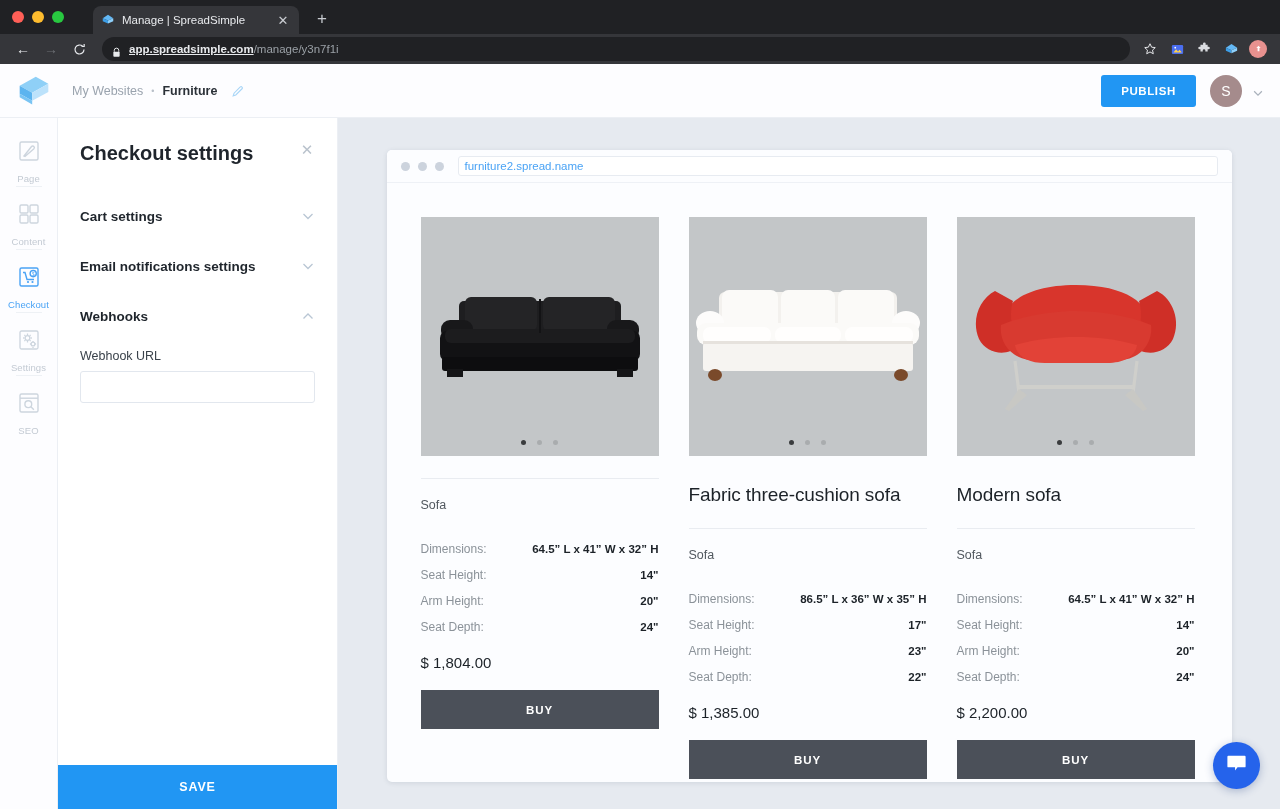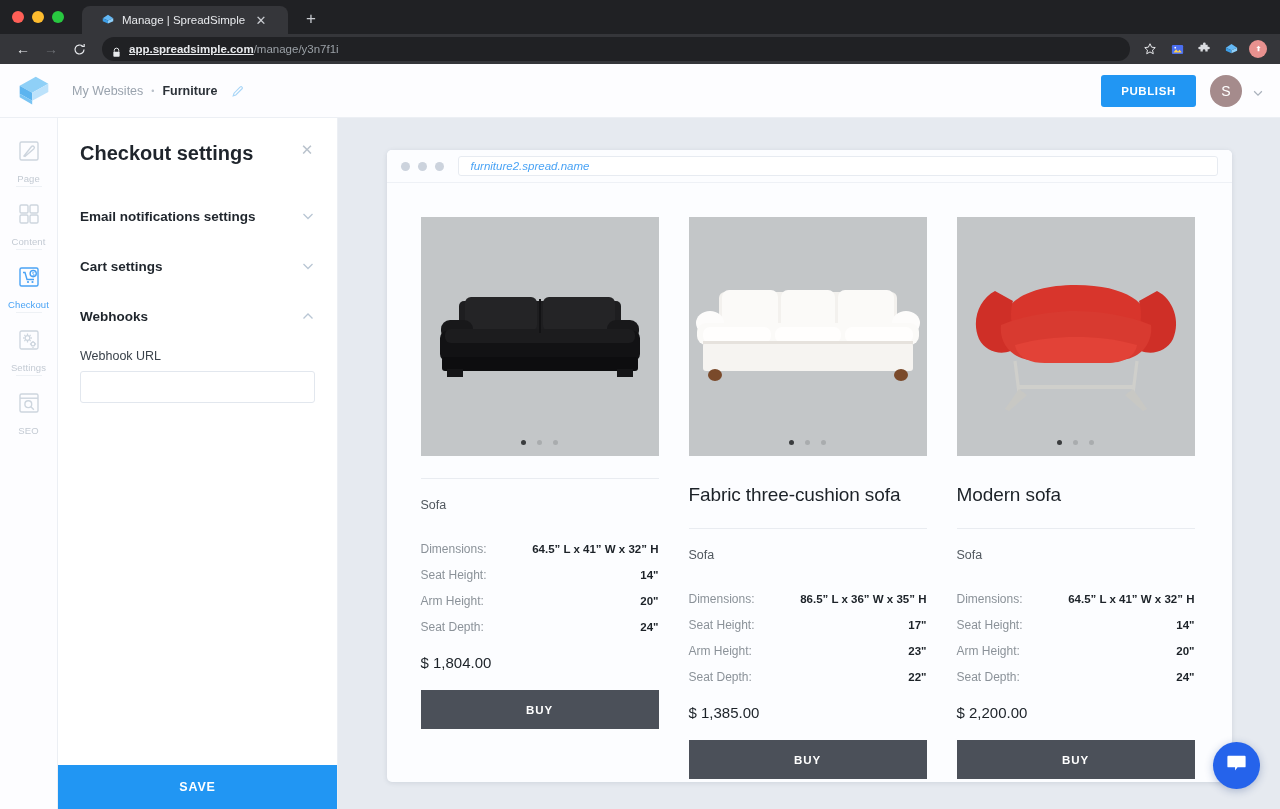--- a/index.html
+++ b/index.html
@@ -22,21 +22,21 @@
   }
   .traffic { display: flex; align-items: center; gap: 8px; height: 34px; padding: 0 10px 0 0; }
   .dot { width: 12px; height: 12px; border-radius: 50%; }
   .dot.r { background: #ff5f57; }
   .dot.y { background: #febc2e; }
   .dot.g { background: #28c840; }
 
   .tab {
     height: 28px; width: 206px; background: #35363a;
     border-radius: 8px 8px 0 0; display: flex; align-items: center;
-    padding: 0 19px; gap: 7px; margin-left: 8px;
+    padding: 0 8px; gap: 7px; margin-left: 19px;
   }
   .tab-favicon { width: 14px; height: 14px; flex: none; }
   .tab-title {
     color: #e8eaed; font-size: 11.5px; flex: 1;
     white-space: nowrap; overflow: hidden; text-overflow: ellipsis;
   }
   .tab-close {
     width: 16px; height: 16px; color: #c9ccd1; font-size: 13px;
     display: flex; align-items: center; justify-content: center; flex: none;
   }
@@ -161,22 +161,22 @@
     height: 632px;
   }
   .pv-bar {
     height: 33px; display: flex; align-items: center; padding: 0 14px;
     gap: 14px; border-bottom: 1px solid #eef1f6; background: #fcfdff;
   }
   .pv-dots { display: flex; gap: 8px; }
   .pv-dot { width: 9px; height: 9px; border-radius: 50%; background: #ccd3dd; }
   .pv-url {
     flex: 1; height: 20px; border: 1px solid #e7ebf1; border-radius: 3px;
-    background: #fff; display: flex; align-items: center; padding: 0 12px;
-    font-size: 11.5px; color: #4aa3f5; font-style: italic;
+    background: #fff; display: flex; align-items: center; padding: 0 6px;
+    font-size: 11.5px; color: #4aa3f5;
   }
   .pv-body { padding: 34px 34px 0 34px; display: flex; gap: 30px; }
   .product { width: 238px; }
   .pimg {
     width: 238px; height: 239px; background: #c3c6c8;
     position: relative; overflow: hidden;
   }
   .cdots {
     position: absolute; left: 0; right: 0; bottom: 11px;
     display: flex; justify-content: center; gap: 11px;
@@ -391,30 +391,30 @@
       </div>
 
       <div class="panel">
         <div class="panel-scroll">
           <div class="panel-title-row">
             <div class="panel-title">Checkout settings</div>
             <div class="panel-close">✕</div>
           </div>
 
           <div class="sec-row">
-            <span class="sec-title">Email notifications settings</span>
+            <span class="sec-title">Cart settings</span>
             <span class="sec-chev">
               <svg viewBox="0 0 14 14" width="14" height="14" fill="none" stroke="#b9c6d4" stroke-width="1.3">
                   <path d="M2.5 5 L7 9.5 L11.5 5"></path>
                 </svg>
             </span>
           </div>
 
           <div class="sec-row">
-            <span class="sec-title">Cart settings</span>
+            <span class="sec-title">Email notifications settings</span>
             <span class="sec-chev">
               <svg viewBox="0 0 14 14" width="14" height="14" fill="none" stroke="#b9c6d4" stroke-width="1.3">
                   <path d="M2.5 5 L7 9.5 L11.5 5"></path>
                 </svg>
             </span>
           </div>
 
           <div class="sec-row">
             <span class="sec-title">Webhooks</span>
             <span class="sec-chev">

